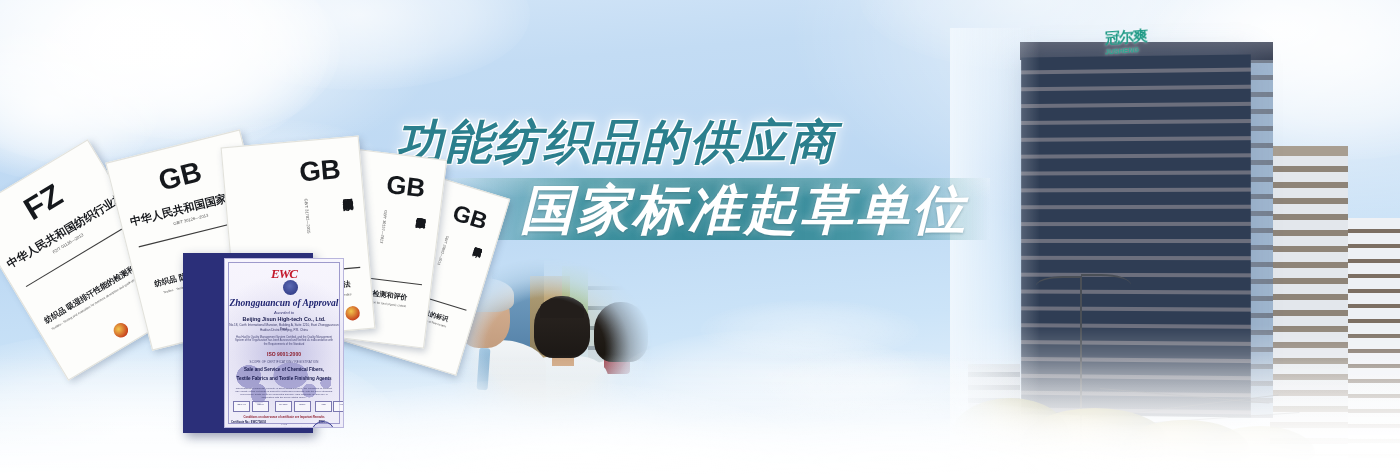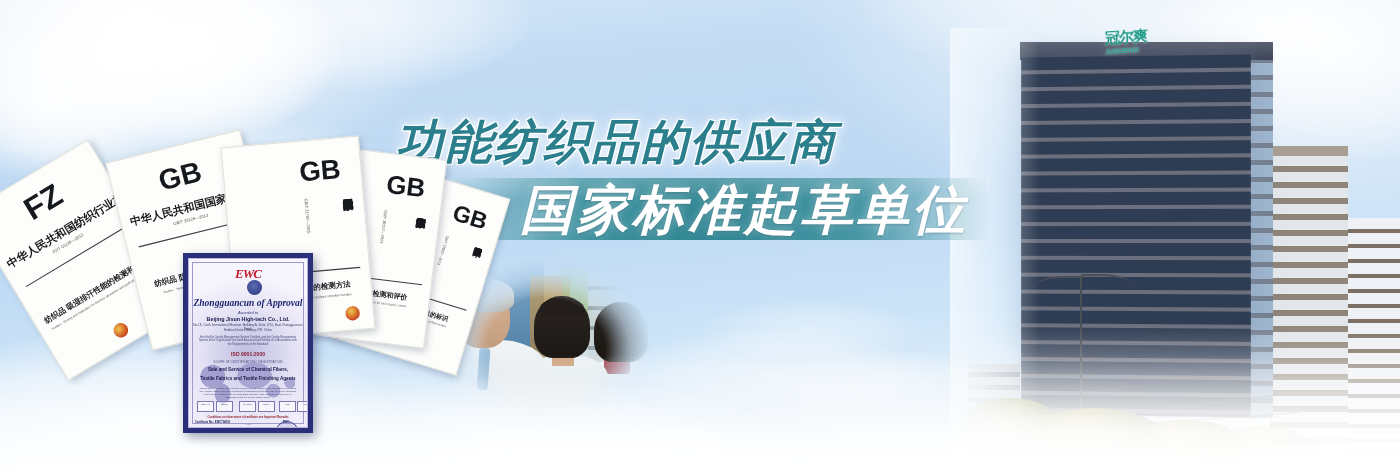--- a/index.html
+++ b/index.html
@@ -210,21 +210,21 @@
   #doc-5 { left:352px; top:30px;  transform:rotate(17deg)  scale(1.05); z-index:1; }
 
   
   #certificate { position:absolute; left:178px; top:103px; width:130px; height:180px;
     background:#2b2f79; padding:5px; z-index:9;
     box-shadow:3px 4px 10px rgba(40,50,90,.45); }
   #cert-inner { position:relative; width:100%; height:100%;
     background:
       radial-gradient(ellipse 70% 46% at 50% 56%, rgba(150,148,205,.55) 0%, rgba(190,188,225,.25) 60%, rgba(245,243,252,0) 100%),
       linear-gradient(to bottom,#f7f5fd,#efedf9);
-    border:1px solid #b9b6dd; overflow:hidden; }
+    border:1px solid #b9b6dd; overflow:hidden;margin-left:36px; }
   #cert-border { position:absolute; inset:3px; border:1px solid #9e9acc; }
   #cert-ewc { position:absolute; left:0; right:0; top:7px; text-align:center;
     font-family:"Liberation Serif", serif; font-weight:bold; font-style:italic;
     font-size:13px; color:#c3182a; letter-spacing:-1px; }
   #cert-emblem { position:absolute; left:58px; top:21px; width:15px; height:15px;
     border-radius:50%; background:radial-gradient(circle at 45% 40%, #5d6bb5, #26307a); }
   #cert-title { position:absolute; left:0; right:0; top:39px; text-align:center;
     font-family:"Liberation Serif", serif; font-style:italic; font-weight:bold;
     font-size:9.5px; color:#1f2470; }
   #cert-awarded { position:absolute; left:0; right:0; top:51px; text-align:center;

